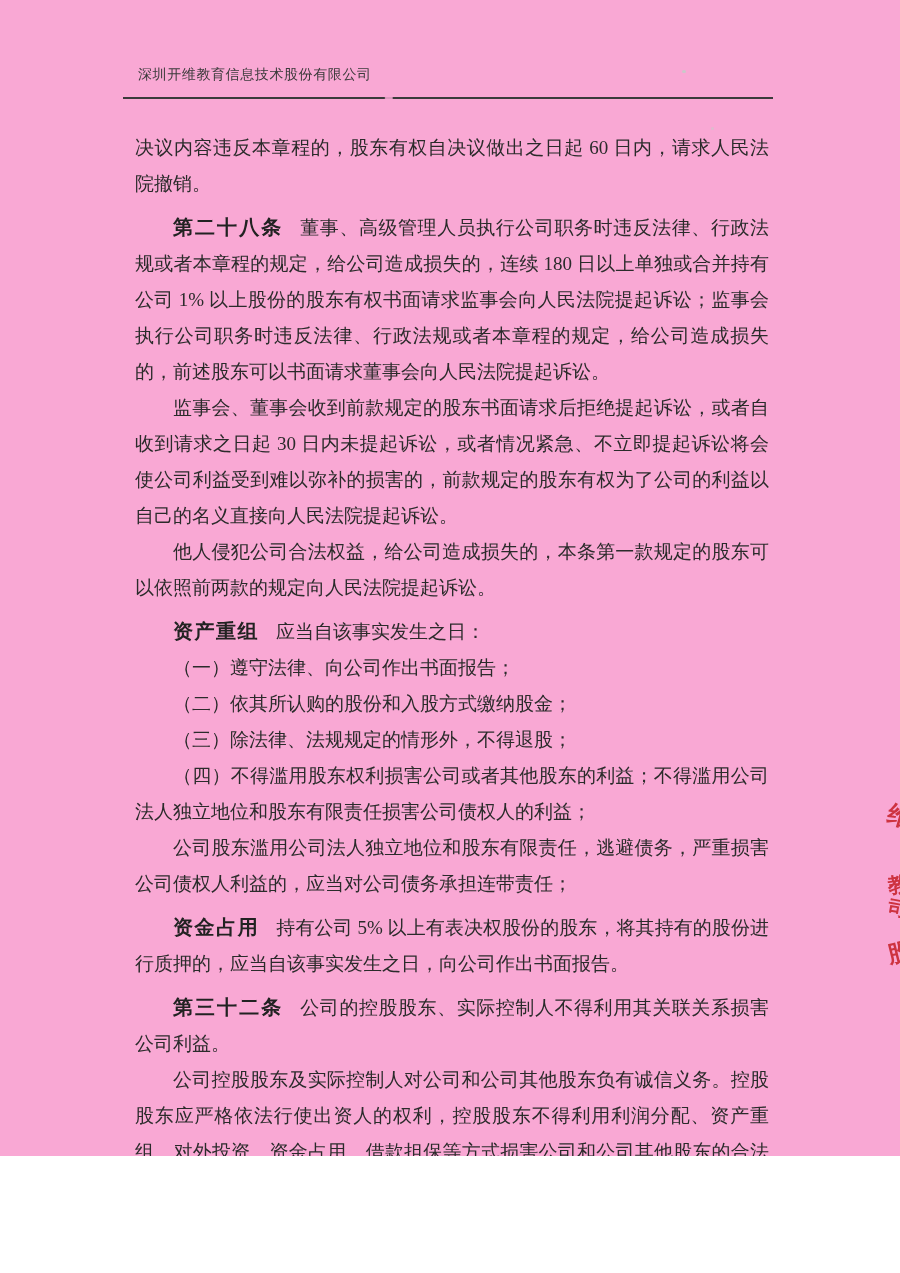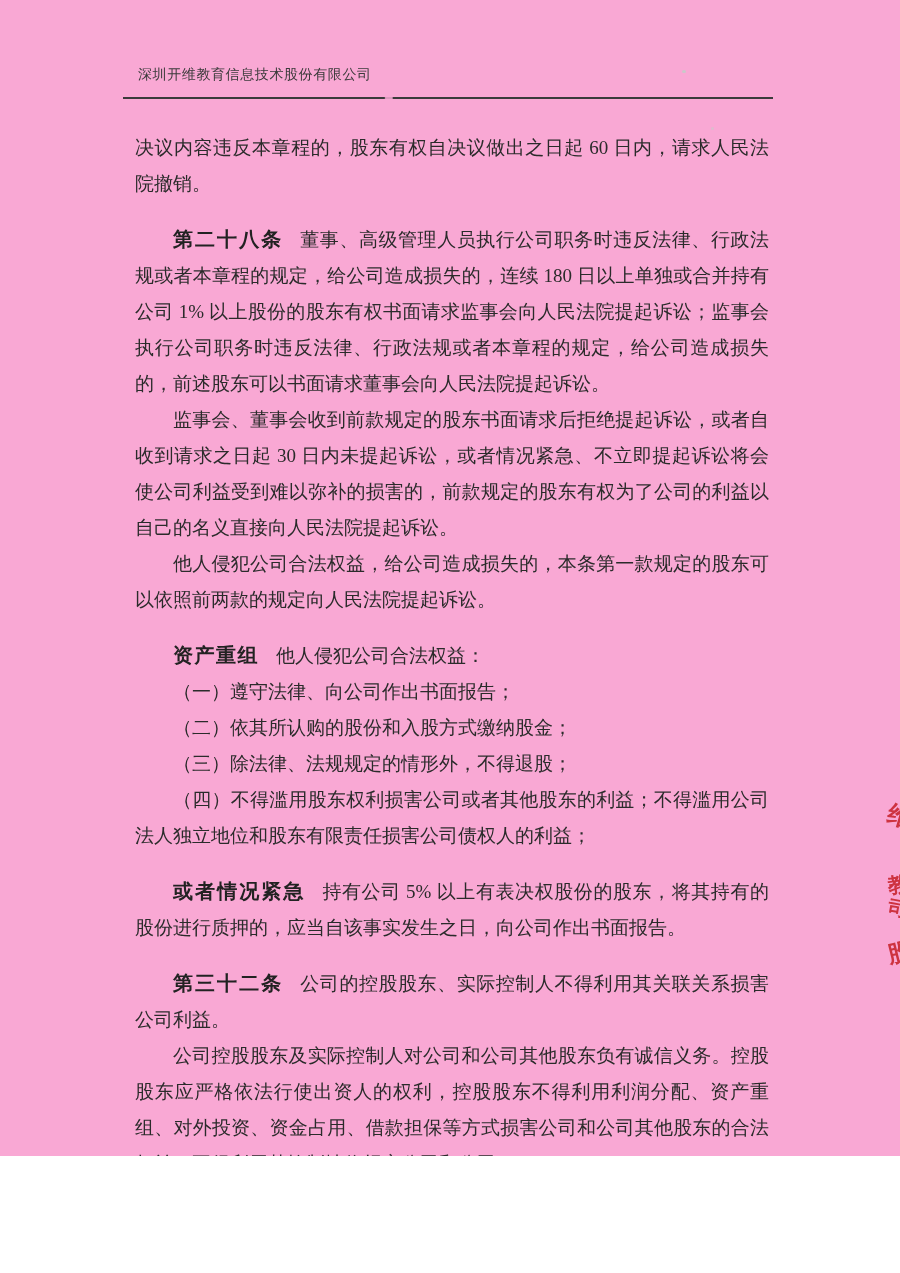--- a/index.html
+++ b/index.html
@@ -46,21 +46,21 @@
     font-size: 19px;
     line-height: 36px;
     text-align: justify;
     color: #2b2b2b;
   }
   .doc-body p {
     margin: 0;
     text-indent: 2em;
   }
   .doc-body p.p-continuation { text-indent: 0; margin-top: 20px; }
-  .doc-body p.p-article { margin-top: 19px; }
+  .doc-body p.p-article { margin-top: 7px; }
   .artnum {
     font-weight: 700;
     letter-spacing: 1.5px;
     margin-right: 0.85em;
     font-size: 20px;
     color: #222;
   }
   
   .seal-strip {
     position: absolute;
@@ -120,34 +120,35 @@
 
       <p class="p-continuation"><span>决议内容违反本章程的，股东有权自决议做出之日起 60 日内，请求人民法院撤销。</span></p>
 
       <p class="p-article"><b class="artnum">第二十八条</b><span>董事、高级管理人员执行公司职务时违反法律、行政法规或者本章程的规定，给公司造成损失的，连续 180 日以上单独或合并持有公司 1% 以上股份的股东有权书面请求监事会向人民法院提起诉讼；监事会执行公司职务时违反法律、行政法规或者本章程的规定，给公司造成损失的，前述股东可以书面请求董事会向人民法院提起诉讼。</span></p>
 
       <p class="p-body"><span>监事会、董事会收到前款规定的股东书面请求后拒绝提起诉讼，或者自收到请求之日起 30 日内未提起诉讼，或者情况紧急、不立即提起诉讼将会使公司利益受到难以弥补的损害的，前款规定的股东有权为了公司的利益以自己的名义直接向人民法院提起诉讼。</span></p>
 
       <p class="p-body"><span>他人侵犯公司合法权益，给公司造成损失的，本条第一款规定的股东可以依照前两款的规定向人民法院提起诉讼。</span></p>
 
 
-      <p class="p-article"><b class="artnum">资产重组</b><span>他人侵犯公司合法权益：</span></p>
+      <p class="p-article"><b class="artnum">资产重组</b><span>应当自该事实发生之日：</span></p>
 
       <p class="p-list"><span>（一）遵守法律、向公司作出书面报告；</span></p>
 
       <p class="p-list"><span>（二）依其所认购的股份和入股方式缴纳股金；</span></p>
 
       <p class="p-list"><span>（三）除法律、法规规定的情形外，不得退股；</span></p>
 
       <p class="p-list"><span>（四）不得滥用股东权利损害公司或者其他股东的利益；不得滥用公司法人独立地位和股东有限责任损害公司债权人的利益；</span></p>
 
 
+      <p class="p-body"><span>公司股东滥用公司法人独立地位和股东有限责任，逃避债务，严重损害公司债权人利益的，应当对公司债务承担连带责任；</span></p>
 
 
-      <p class="p-article"><b class="artnum">或者情况紧急</b><span>持有公司 5% 以上有表决权股份的股东，将其持有的股份进行质押的，应当自该事实发生之日，向公司作出书面报告。</span></p>
+      <p class="p-article"><b class="artnum">资金占用</b><span>持有公司 5% 以上有表决权股份的股东，将其持有的股份进行质押的，应当自该事实发生之日，向公司作出书面报告。</span></p>
 
       <p class="p-article"><b class="artnum">第三十二条</b><span>公司的控股股东、实际控制人不得利用其关联关系损害公司利益。</span></p>
 
       <p class="p-body"><span>公司控股股东及实际控制人对公司和公司其他股东负有诚信义务。控股股东应严格依法行使出资人的权利，控股股东不得利用利润分配、资产重组、对外投资、资金占用、借款担保等方式损害公司和公司其他股东的合法权益，不得利用其控制地位损害公司和公司</span></p>
     </div>
 
   <div class="seal-strip">
 
       <span class="seal-frag">维</span>
 

